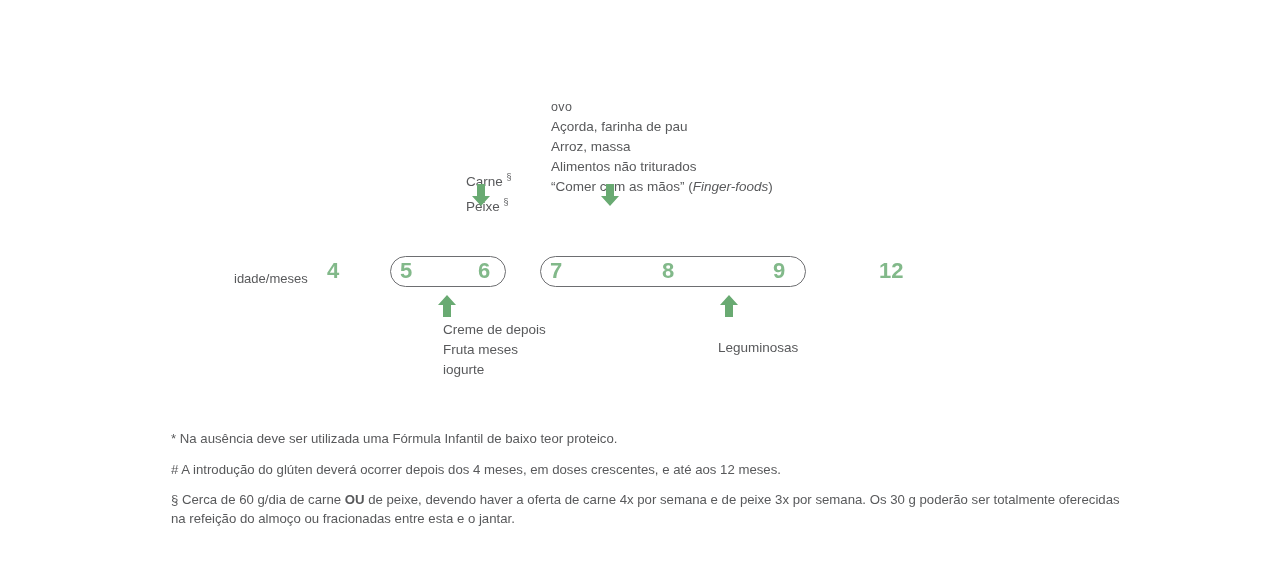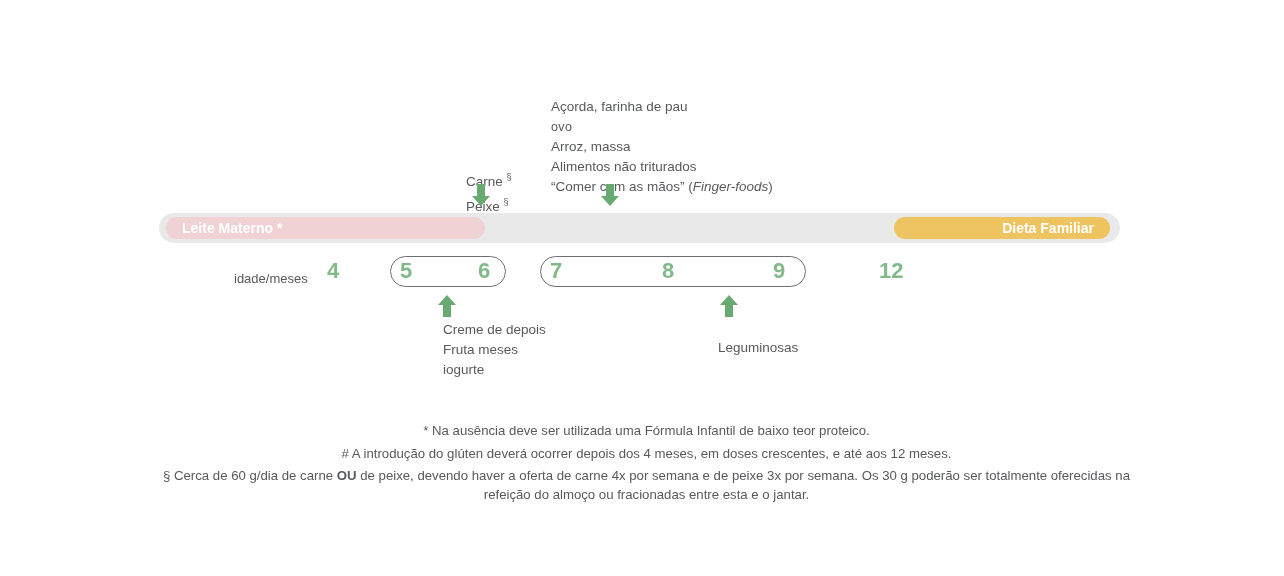--- a/index.html
+++ b/index.html
@@ -115,59 +115,51 @@
   
   #footnotes {
     position: absolute;
     left: 159px;
     top: 418px;
     width: 975px;
     font-size: 13.2px;
     line-height: 18.5px;
     color: #58595b;
   }
-  #footnotes p { margin: 4px; text-align: center; }
+  #footnotes p { margin: 12px; }
   #footnotes b { font-weight: bold; }
 </style>
 </head>
 <body>
 
 <div id="canvas">
 
   <div class="abs txt" style="left:466px; top:144px;margin-top:23px;">
     <span class="topline"><span>Carne </span><span class="sup">§</span></span>
     <span class="topline"><span>Peixe </span><span class="sup">§</span></span>
   </div>
   <div class="arrow" style="left:468px; top:182px;">
     <svg viewBox="0 0 26 26" aria-hidden="true">
       <polygon points="9,2 17,2 17,14 22,14 13,24 4,14 9,14" fill="#69aa72"></polygon>
     </svg>
   </div>
 
   <div class="abs txt" style="left:551px; top:97px;">
+    <span class="topline small-caps">ovo</span>
     <span class="topline">Açorda, farinha de pau</span>
-    <span class="topline small-caps">ovo</span>
     <span class="topline">Arroz, massa</span>
     <span class="topline">Alimentos não triturados</span>
     <span class="topline"><span>“Comer com as mãos” (</span><span class="ital">Finger-foods</span><span>)</span></span>
   </div>
   <div class="arrow" style="left:597px; top:182px;">
     <svg viewBox="0 0 26 26" aria-hidden="true">
       <polygon points="9,2 17,2 17,14 22,14 13,24 4,14 9,14" fill="#69aa72"></polygon>
     </svg>
   </div>
 
-  <div id="bar-track">
-    <div id="seg-breastmilk">
-      <span class="seg-label">Leite Materno *</span>
-    </div>
-    <div id="seg-family">
-      <span class="seg-label">Dieta Familiar</span>
-    </div>
-  </div>
 
   <div id="age-caption">idade/meses</div>
 
   <div class="capsule" style="left:390px; top:256px; width:116px; height:31px;"></div>
   <div class="capsule" style="left:540px; top:256px; width:266px; height:31px;"></div>
 
   <span class="age-num" style="left:327px; top:260px;">4</span>
   <span class="age-num" style="left:400px; top:260px;">5</span>
   <span class="age-num" style="left:478px; top:260px;">6</span>
   <span class="age-num" style="left:550px; top:260px;">7</span>

